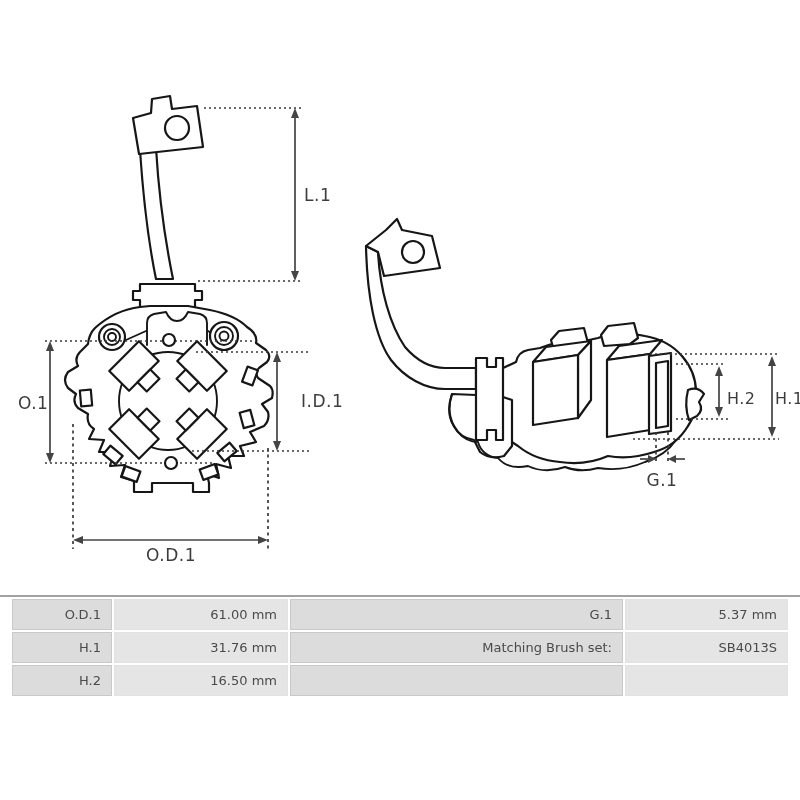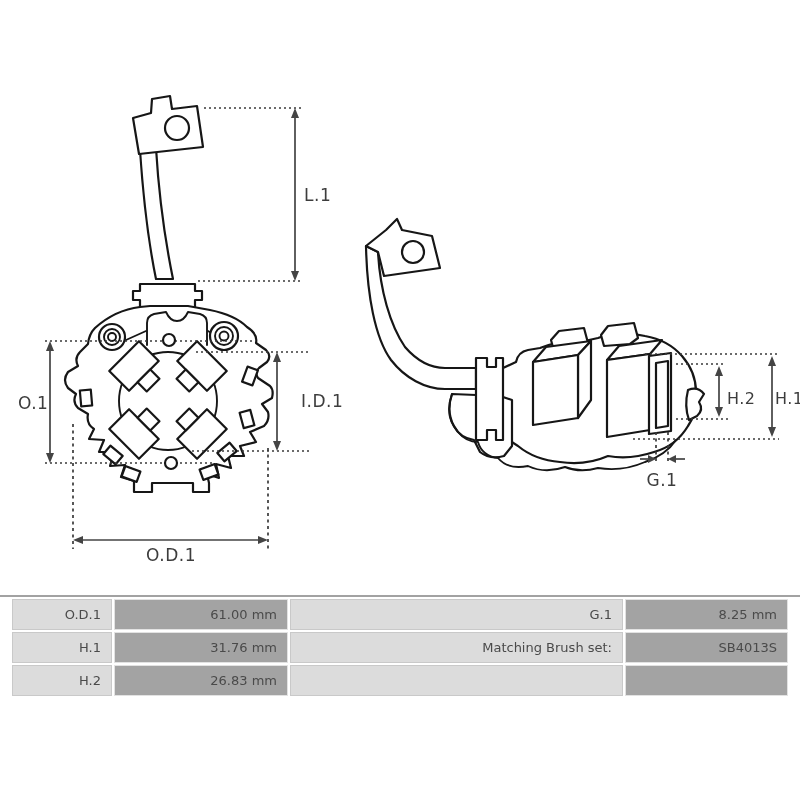--- a/index.html
+++ b/index.html
@@ -11,21 +11,21 @@
   .dim { stroke:#444444; stroke-width:1.7; fill:none; }
   .dot { stroke:#3a3a3a; stroke-width:1.7; stroke-dasharray:2 3; fill:none; }
   .dsh { stroke:#3a3a3a; stroke-width:1.7; stroke-dasharray:3 3.5; fill:none; }
   .ah { fill:#444444; stroke:none; }
   .dimlabel { fill:#3d3d3d; font-size:17px; letter-spacing:0.5px; }
   .dimlabel.small { font-size:16px; }
   .rule { width:800px; border-top:2px solid #a2a2a2; margin-top:10px; }
   table.dims { border-collapse:separate; border-spacing:2px; margin-left:10px; width:780px; table-layout:fixed; }
   table.dims td { height:29px; font-size:13px; color:#4a4a4a; text-align:right; padding:0 10px 0 0; vertical-align:middle; overflow:hidden; white-space:nowrap; }
   td.lbl { background:#dcdcdc; border:1px solid #c9c9c9; }
-  td.val { background:#a3a3a3; border:1px solid #e2e2e2; }
+  td.val { background:#e5e5e5; border:1px solid #e2e2e2; }
 </style>
 </head>
 <body>
 
 <div class="diagram-wrap">
 <svg width="800" height="585" viewBox="0 0 800 585" xmlns="http://www.w3.org/2000/svg">
 
   <g>
 
     <path class="part" d="M140,150 C143,195 148,240 156,279 L173,279 C165,240 159,198 156,148 Z"></path>
@@ -197,28 +197,28 @@
       <col style="width:100px">
       <col style="width:174px">
       <col style="width:333px">
       <col style="width:163px">
     </colgroup>
   <tbody>
       <tr>
     <td class="lbl">O.D.1</td>
     <td class="val">61.00 mm</td>
     <td class="lbl">G.1</td>
-    <td class="val">8.25 mm</td>
+    <td class="val">5.37 mm</td>
   </tr>
   <tr>
     <td class="lbl">H.1</td>
     <td class="val">31.76 mm</td>
     <td class="lbl">Matching Brush set:</td>
     <td class="val">SB4013S</td>
   </tr>
   <tr>
     <td class="lbl">H.2</td>
-    <td class="val">26.83 mm</td>
+    <td class="val">16.50 mm</td>
     <td class="lbl"></td>
     <td class="val"></td>
   </tr>
 </tbody>
   </table>
 
 </body></html>

